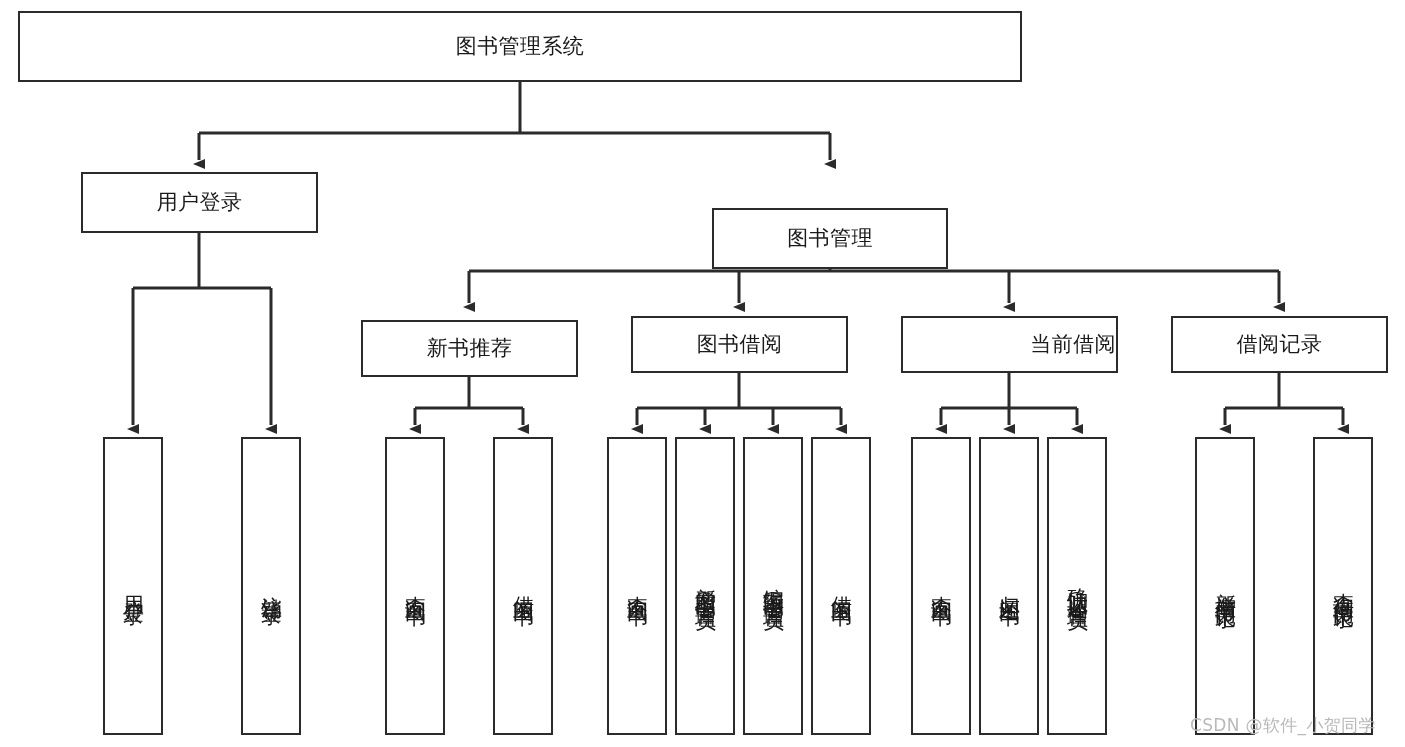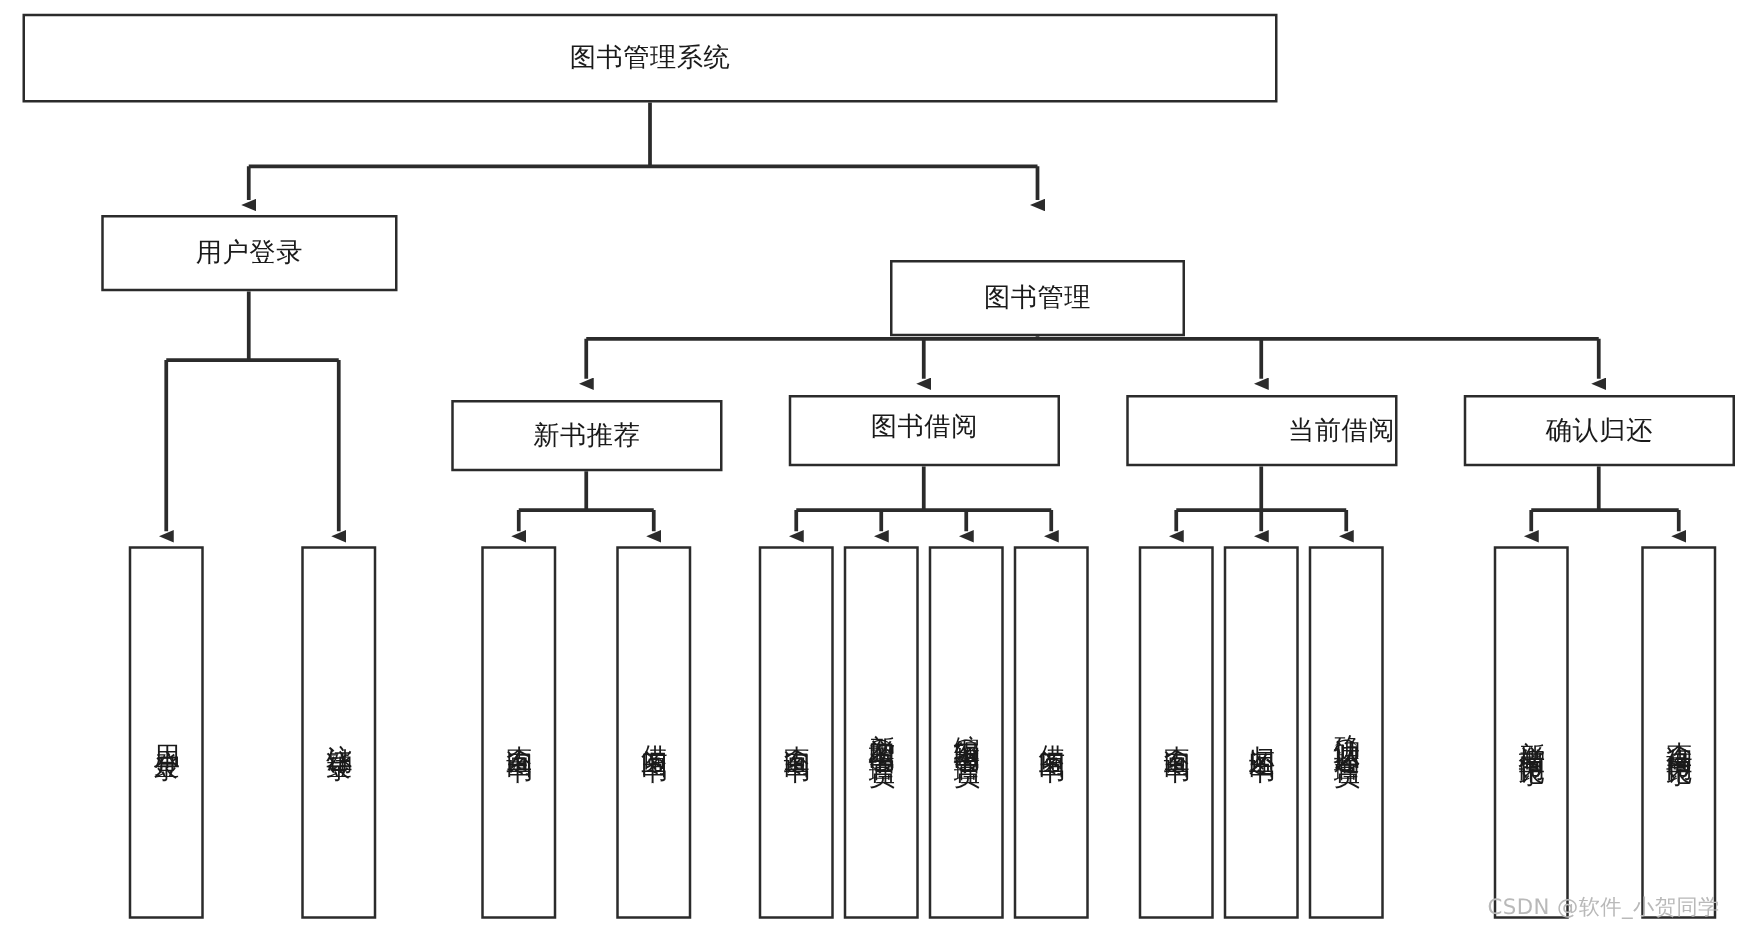--- a/index.html
+++ b/index.html
@@ -136,30 +136,30 @@
   </div>
 
   <div class="node horizontal" style="left:712px; top:172px; width:236px; height:61px;margin-top:36px;">
     <span class="node-label">图书管理</span>
   </div>
 
   <div class="node horizontal" style="left:361px; top:320px; width:217px; height:57px;">
     <span class="node-label">新书推荐</span>
   </div>
 
-  <div class="node horizontal" style="left:631px; top:316px; width:217px; height:57px;font-family:Liberation Mono, monospace;">
+  <div class="node horizontal" style="left:631px; top:316px; width:217px; height:57px;">
     <span class="node-label">图书借阅</span>
   </div>
 
   <div class="node horizontal" style="left:901px; top:316px; width:217px; height:57px;justify-content:flex-end;">
     <span class="node-label">当前借阅</span>
   </div>
 
   <div class="node horizontal" style="left:1171px; top:316px; width:217px; height:57px;">
-    <span class="node-label">确认归还</span>
+    <span class="node-label">借阅记录</span>
   </div>
 
   <div class="node vertical" style="left:103px; top:437px; width:60px; height:298px;">
     <span class="node-label">用户登录</span>
   </div>
 
   <div class="node vertical" style="left:241px; top:437px; width:60px; height:298px;">
     <span class="node-label">注销登录</span>
   </div>
 

